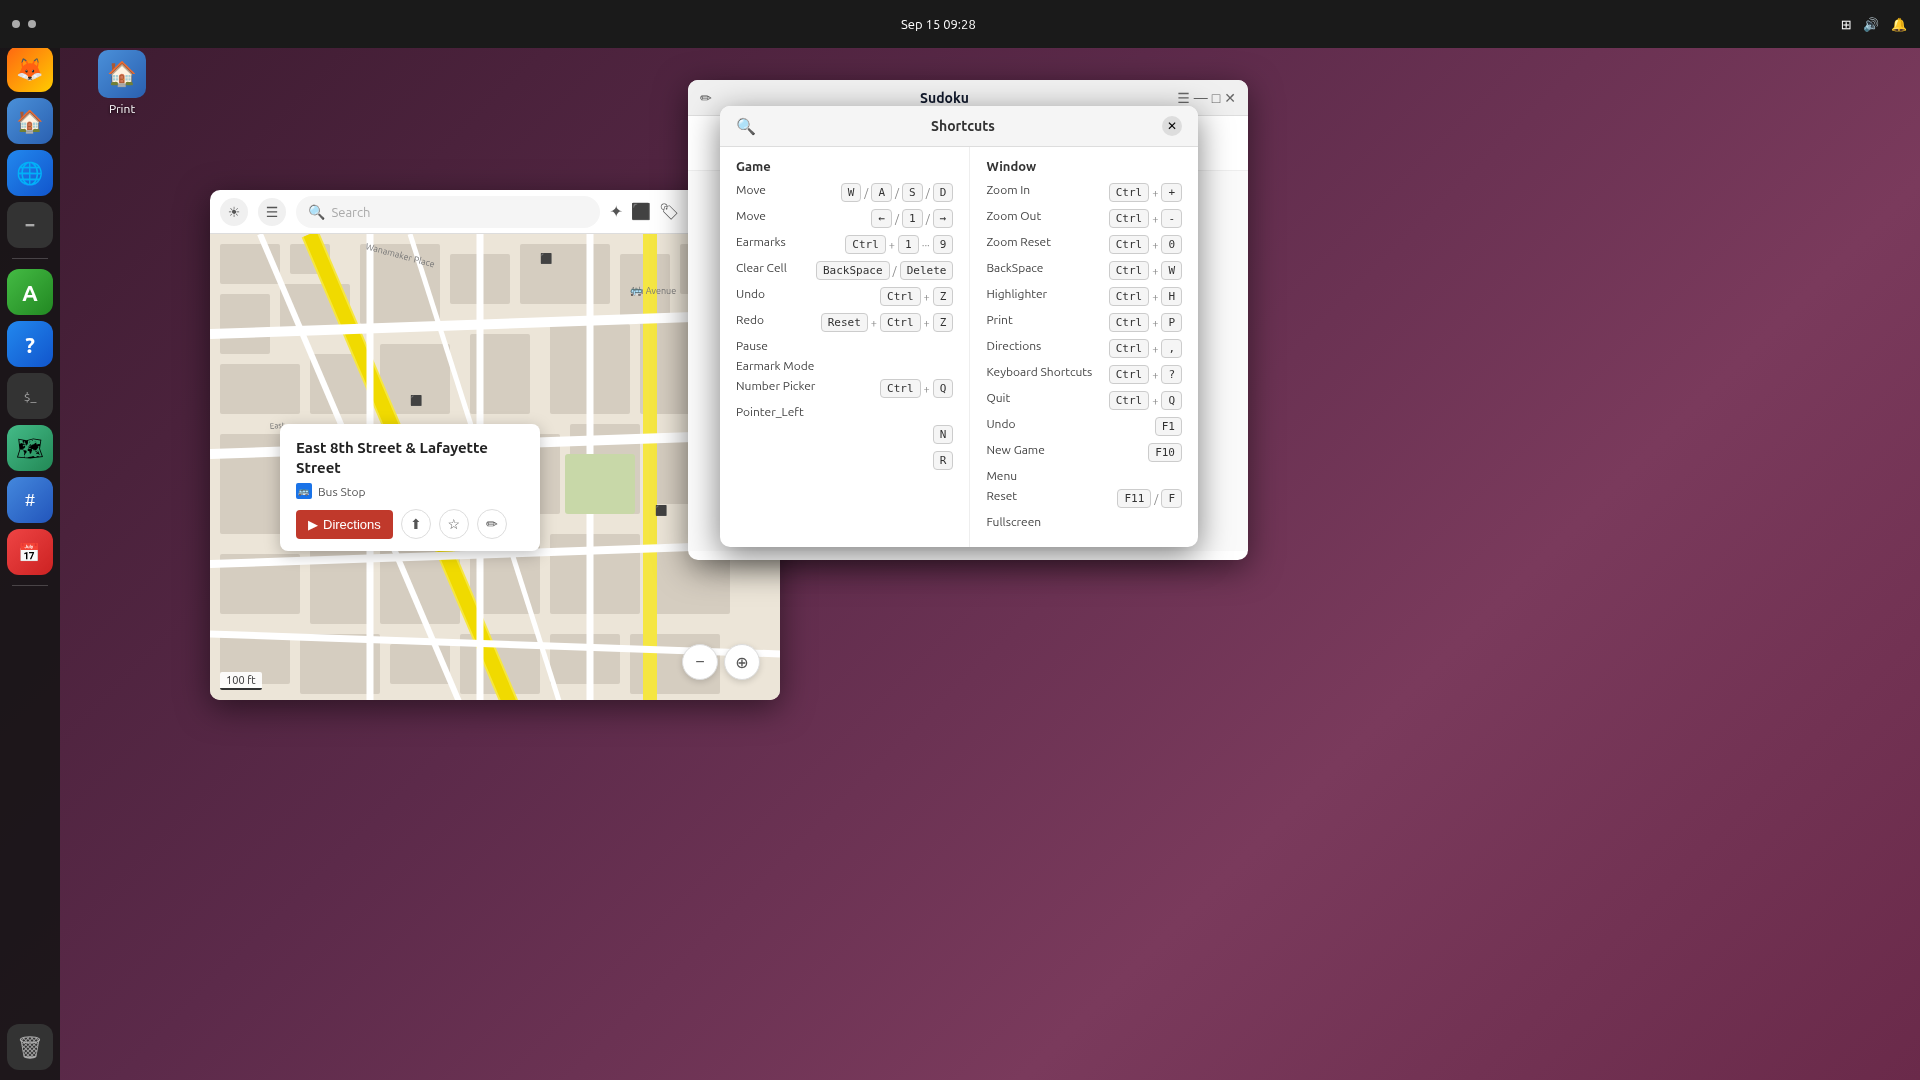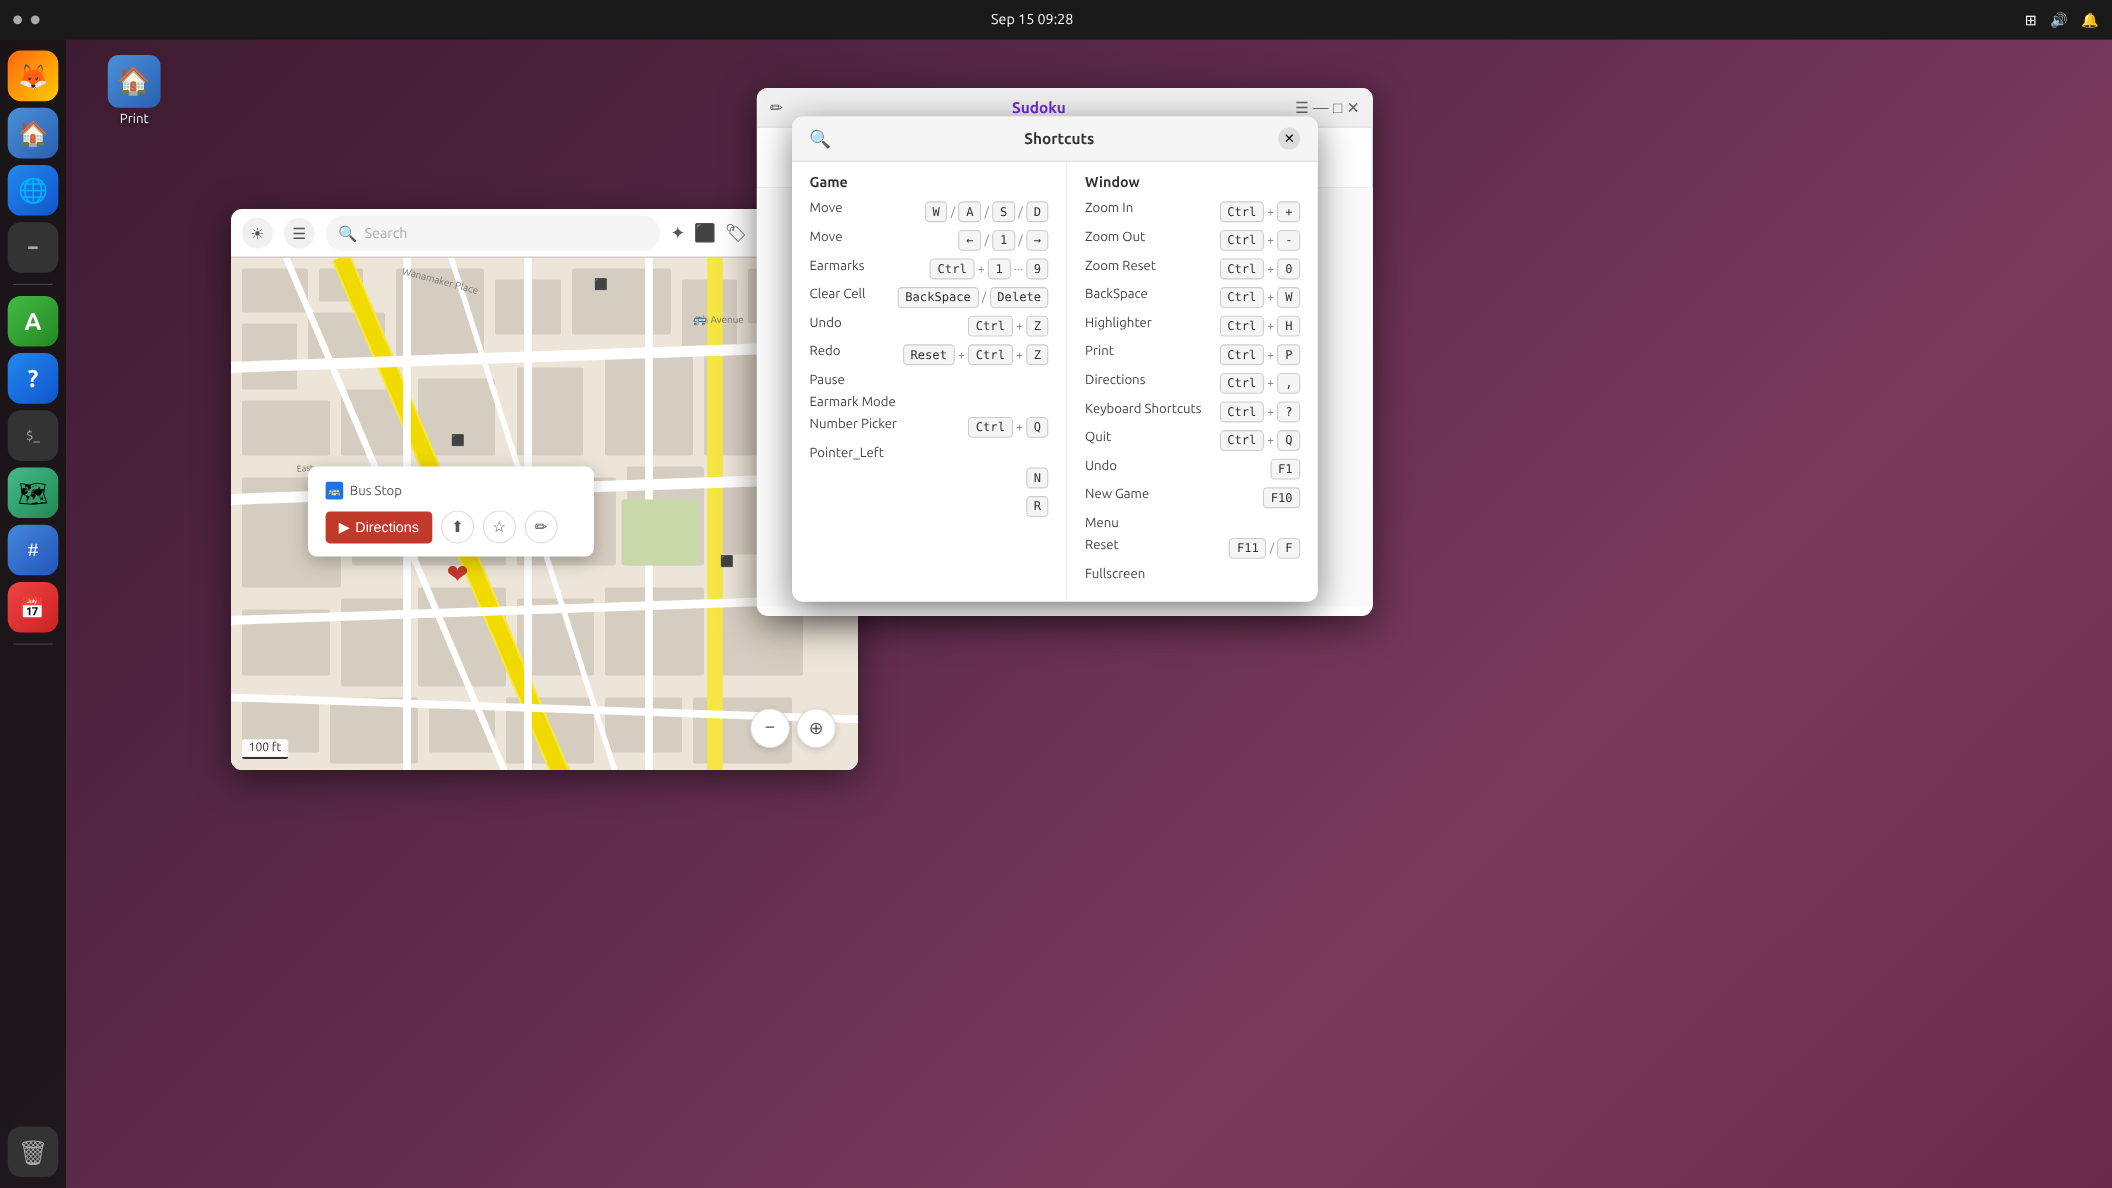--- a/index.html
+++ b/index.html
@@ -9,21 +9,21 @@
       background: linear-gradient(135deg, #3a1a2e 0%, #5c2a4a 40%, #7a3a5c 70%, #6a2a4a 100%);
       font-family: 'Ubuntu', 'Segoe UI', sans-serif;
       overflow: hidden;
       position: relative;
     }
 
     
     .taskbar {
       position: absolute;
       top: 0; left: 0; right: 0;
-      height: 36px;
+      height: 48px;
       background: #1a1a1a;
       display: flex;
       align-items: center;
       justify-content: space-between;
       padding: 0 12px;
       z-index: 100;
     }
     .taskbar-left { display: flex; align-items: center; gap: 8px; }
     .taskbar-center { color: #fff; font-size: 13px; }
     .taskbar-right { display: flex; align-items: center; gap: 12px; color: #fff; font-size: 13px; }
@@ -194,21 +194,21 @@
       overflow: hidden;
       z-index: 60;
     }
     .sudoku-titlebar {
       height: 36px;
       background: #f0f0f0;
       display: flex; align-items: center;
       padding: 0 12px;
       border-bottom: 1px solid #ddd;
     }
-    .sudoku-title { flex: 1; text-align: center; font-size: 14px; font-weight: 600; color: #6d28d9; }
+    .sudoku-title { flex: 1; text-align: center; font-size: 14px; font-weight: 600; color: #0f172a; }
     .win-ctrl-right { display: flex; gap: 4px; margin-left: auto; color: #666; font-size: 14px; }
     .hamburger { font-size: 14px; color: #555; }
 
     
     .shortcuts-dialog {
       position: absolute;
       left: 720px; top: 106px;
       width: 478px;
       background: #fff;
       border-radius: 10px;
@@ -410,20 +410,21 @@
       <text x="330" y="28" font-size="10">⬛</text>
       <text x="420" y="60" font-size="10">🚌</text>
       <text x="200" y="170" font-size="10">⬛</text>
       <text x="490" y="200" font-size="10">⬛</text>
       <text x="445" y="280" font-size="10">⬛</text>
     </svg>
 
     <div class="map-marker">❤</div>
 
     <div class="map-popup">
+      <h3>East 8th Street &amp; Lafayette Street</h3>
       <div class="map-popup-type">
         <div class="bus-icon">🚌</div>
         <span>Bus Stop</span>
       </div>
       <div class="map-popup-actions">
         <button class="directions-btn">
           <span>▶</span>
           <span>Directions</span>
         </button>
         <button class="map-action-icon">⬆</button>

